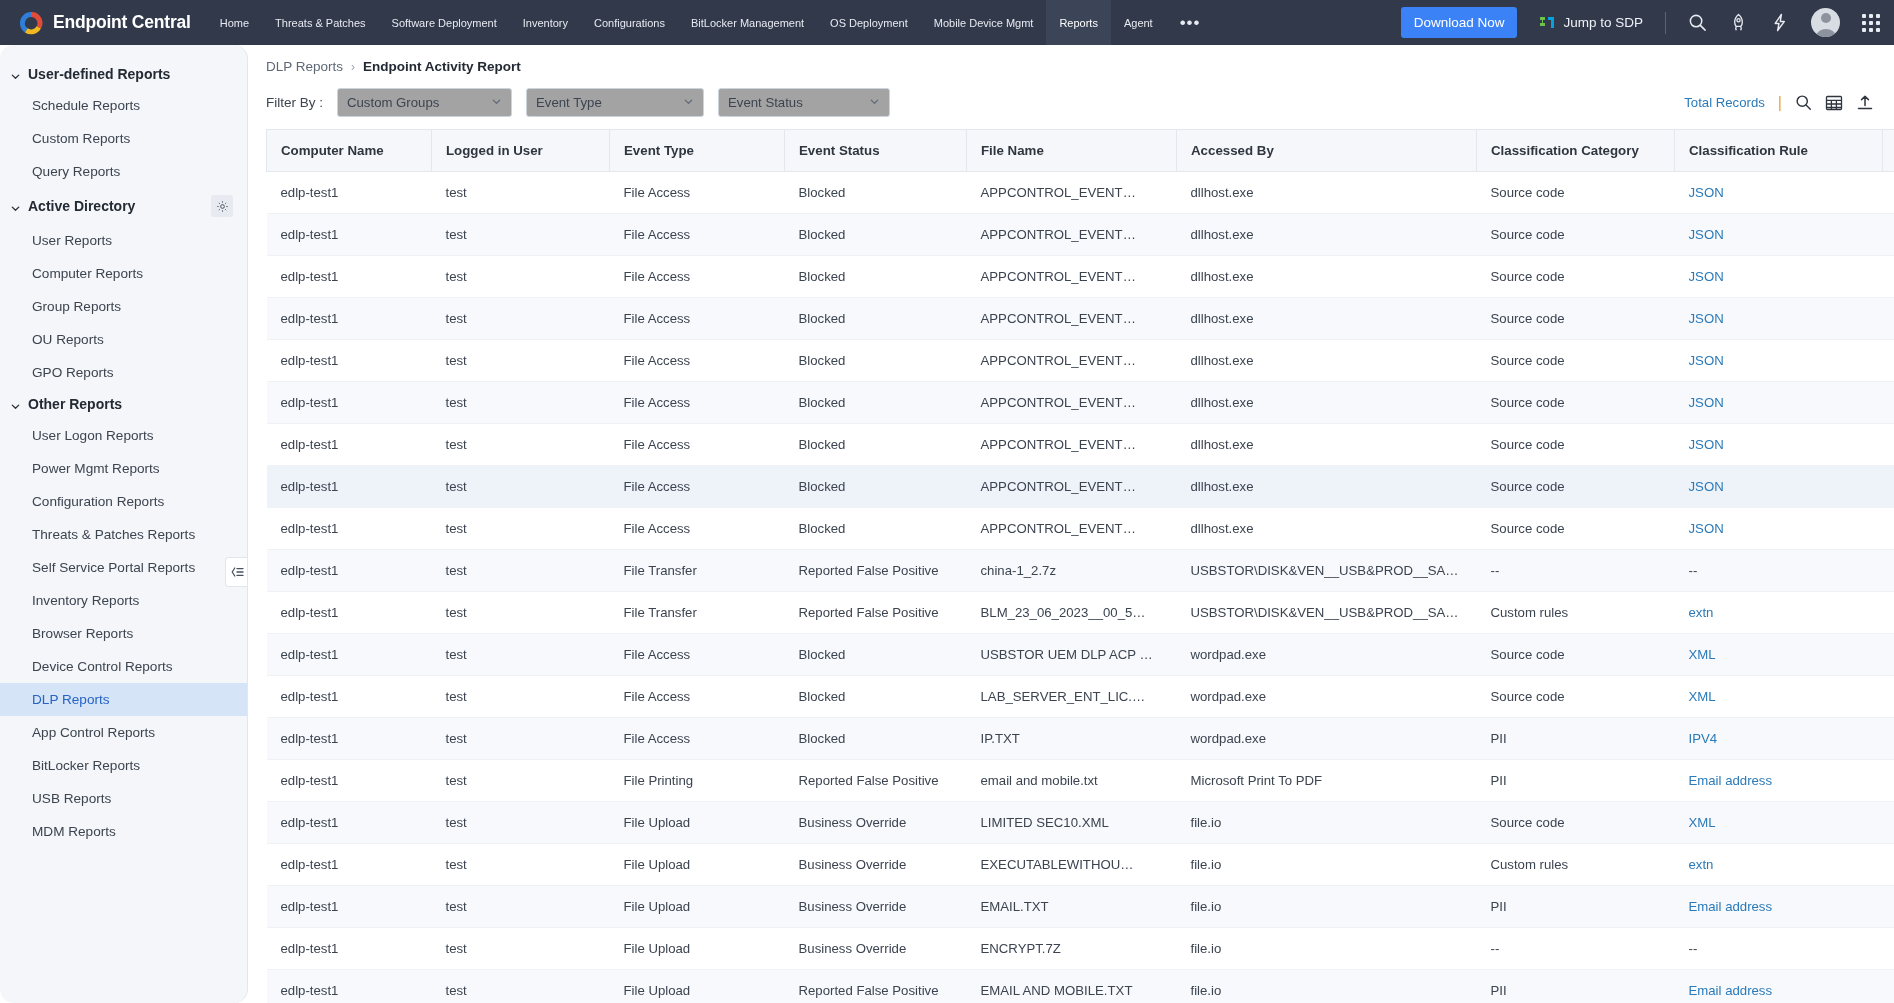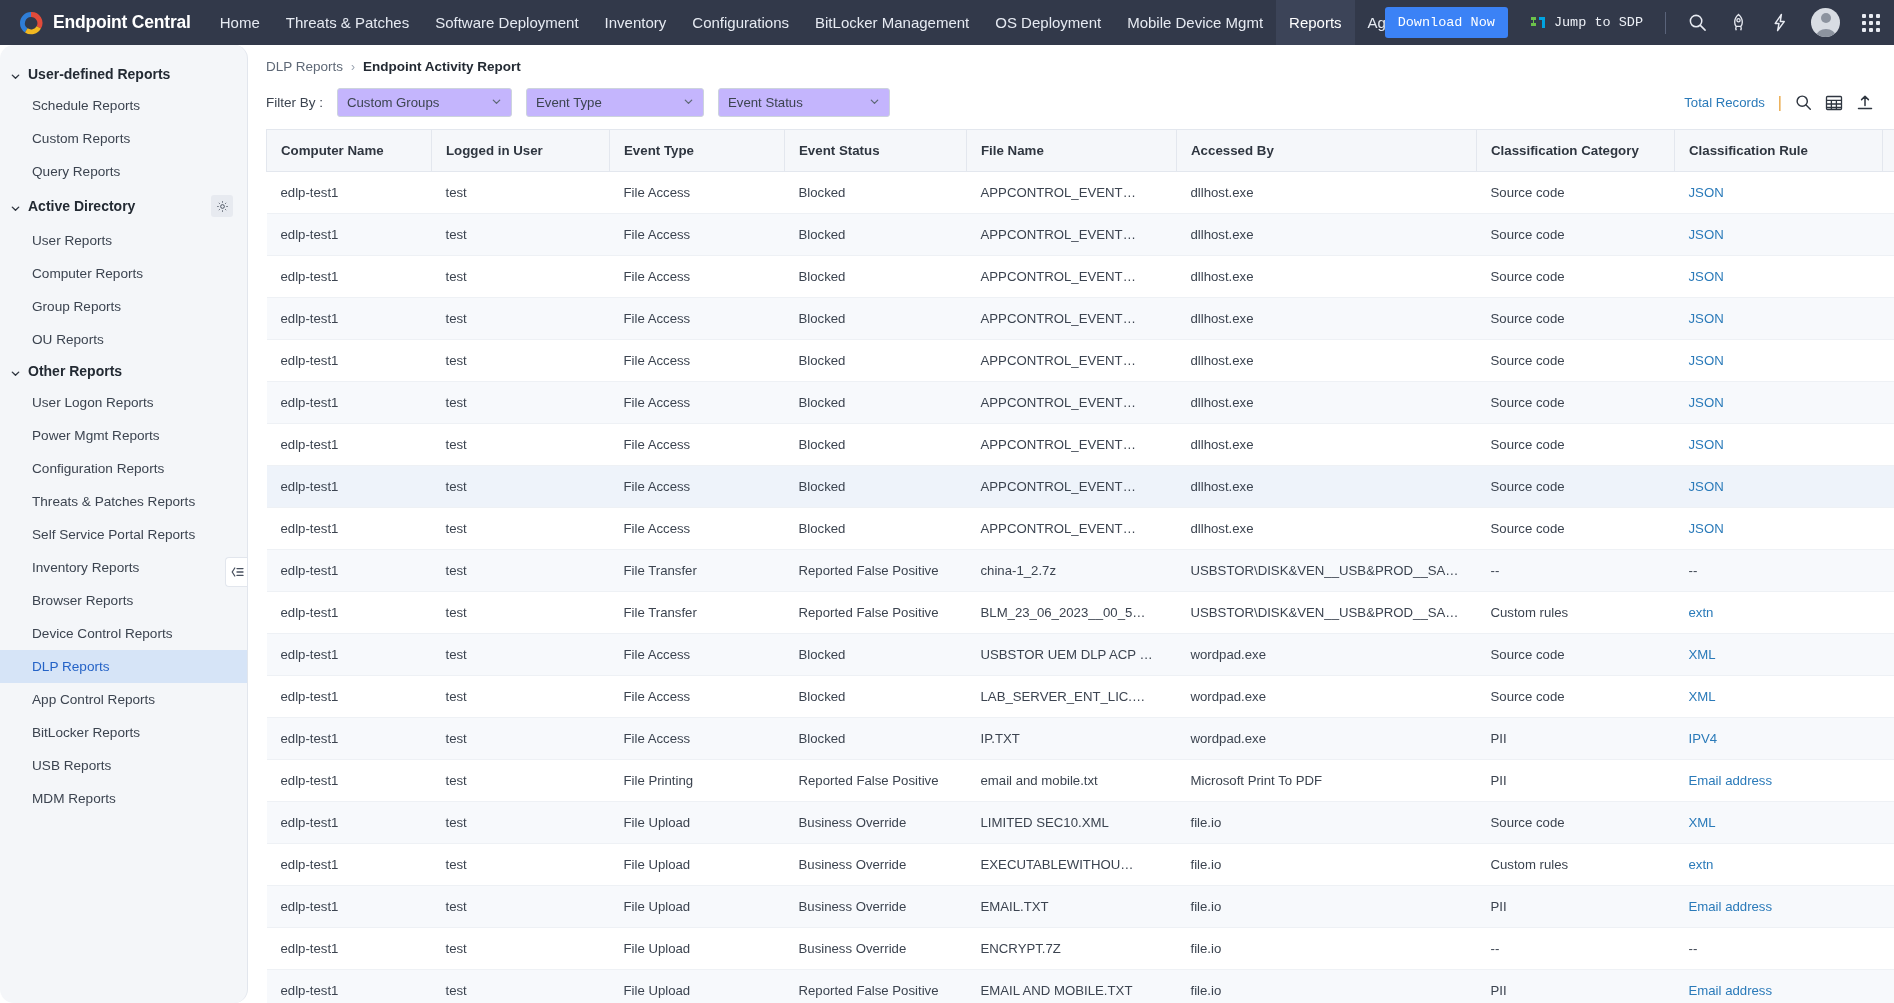--- a/index.html
+++ b/index.html
@@ -29,30 +29,30 @@
   }
   .brand-logo { width: 26px; height: 26px; flex: 0 0 26px; }
   .brand-name {
     font-size: 17.5px; font-weight: bold; letter-spacing: -0.2px;
     white-space: nowrap;
   }
   .mainnav { display: flex; align-items: stretch; flex: 1 1 auto; min-width: 0; }
   .nav-item {
     display: flex; align-items: center;
     padding: 13px 13px;
-    font-size: 15px;
+    font-size: 11px;
     color: #e6eaf2;
     white-space: nowrap;
     cursor: pointer;
   }
   .nav-item.active { background: #3c4458; color: #ffffff; }
   .nav-item.dots { font-size: 17px; letter-spacing: 1px; padding: 0 14px; }
   .nav-right {
     display: flex; align-items: center; gap: 22px;
-    padding: 0 14px 0 6px; flex: 0 0 auto; font-family: Liberation Mono, monospace;
+    padding: 0 14px 0 6px; flex: 0 0 auto;
   }
   .dl-btn {
     background: #3b82f6; color: #fff;
     border: none; border-radius: 3px;
     padding: 8px 13px;
     font-size: 13.5px; font-family: inherit;
     cursor: pointer; white-space: nowrap;
   }
   .sdp {
     display: flex; align-items: center; gap: 6px;
@@ -132,21 +132,21 @@
 
   .filterbar {
     display: flex; align-items: center;
     padding: 4px 14px 12px 18px;
     gap: 14px;
   }
   .filter-label { font-size: 13.5px; color: #3c4450; white-space: nowrap; }
   .select {
     min-width: 156px; height: 29px;
     border: 1px solid #ccd3dd; border-radius: 3px;
-    background: #c4b5fd;
+    background: #a3a3a3;
     display: flex; align-items: center;
     padding: 0 9px;
     font-size: 13.2px; color: #3c4450;
     cursor: pointer; justify-content: space-between; gap: 10px;
   }
   .select.w-custom { min-width: 175px; }
   .select.w-type { min-width: 178px; }
   .select.w-status { min-width: 172px; }
   .filter-right {
     margin-left: auto; display: flex; align-items: center; gap: 13px;
@@ -295,20 +295,21 @@
         <svg viewBox="0 0 16 16" width="13" height="13" fill="none" stroke="#4a5260" stroke-width="1.2">
           <circle cx="8" cy="8" r="2.3"></circle>
           <path d="M8 1.6v1.6M8 12.8v1.6M1.6 8h1.6M12.8 8h1.6M3.5 3.5l1.1 1.1M11.4 11.4l1.1 1.1M12.5 3.5l-1.1 1.1M4.6 11.4l-1.1 1.1"></path>
         </svg>
       </span>
     </div>
     <div class="sb-item">User Reports</div>
     <div class="sb-item">Computer Reports</div>
     <div class="sb-item">Group Reports</div>
     <div class="sb-item">OU Reports</div>
+    <div class="sb-item">GPO Reports</div>
 
     <div class="sb-group">
       <span class="chev">
         <svg viewBox="0 0 12 12" width="11" height="11" fill="none" stroke="#2f3640" stroke-width="1.5">
             <path d="M2.5 4.5 6 8 9.5 4.5" stroke-linecap="round" stroke-linejoin="round"></path>
           </svg>
       </span>
       <span>Other Reports</span>
     </div>
     <div class="sb-item">User Logon Reports</div>

